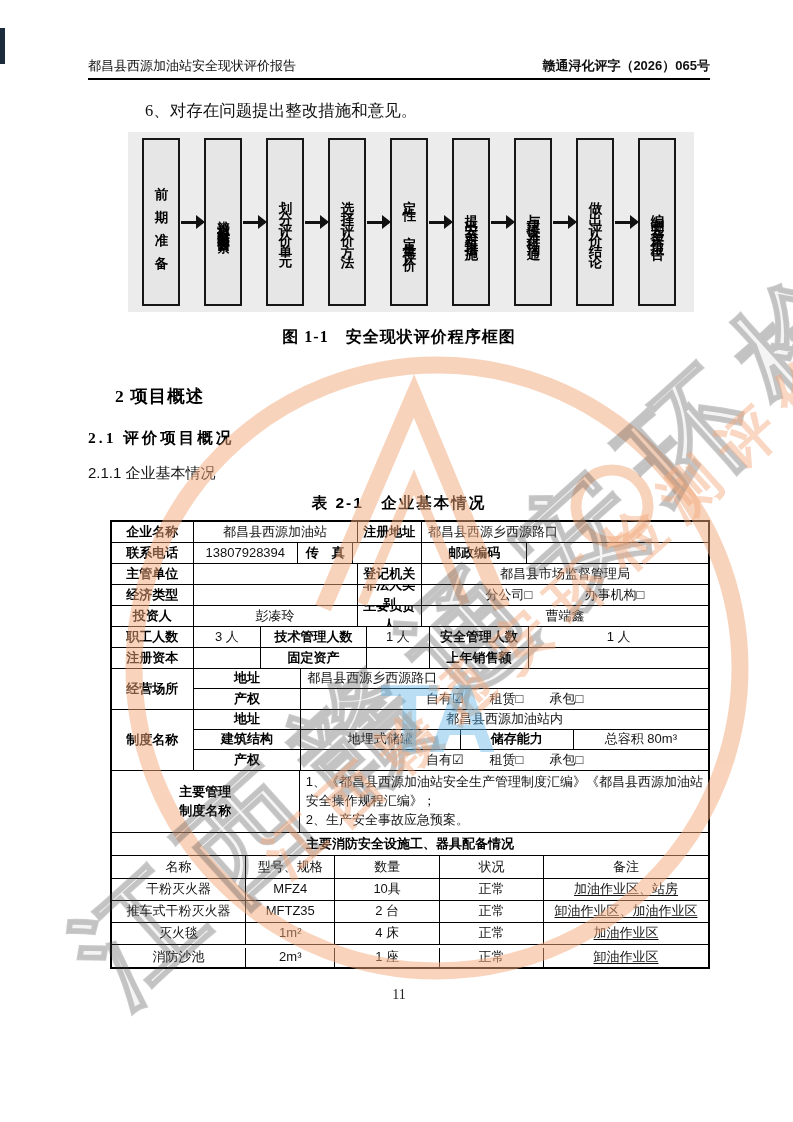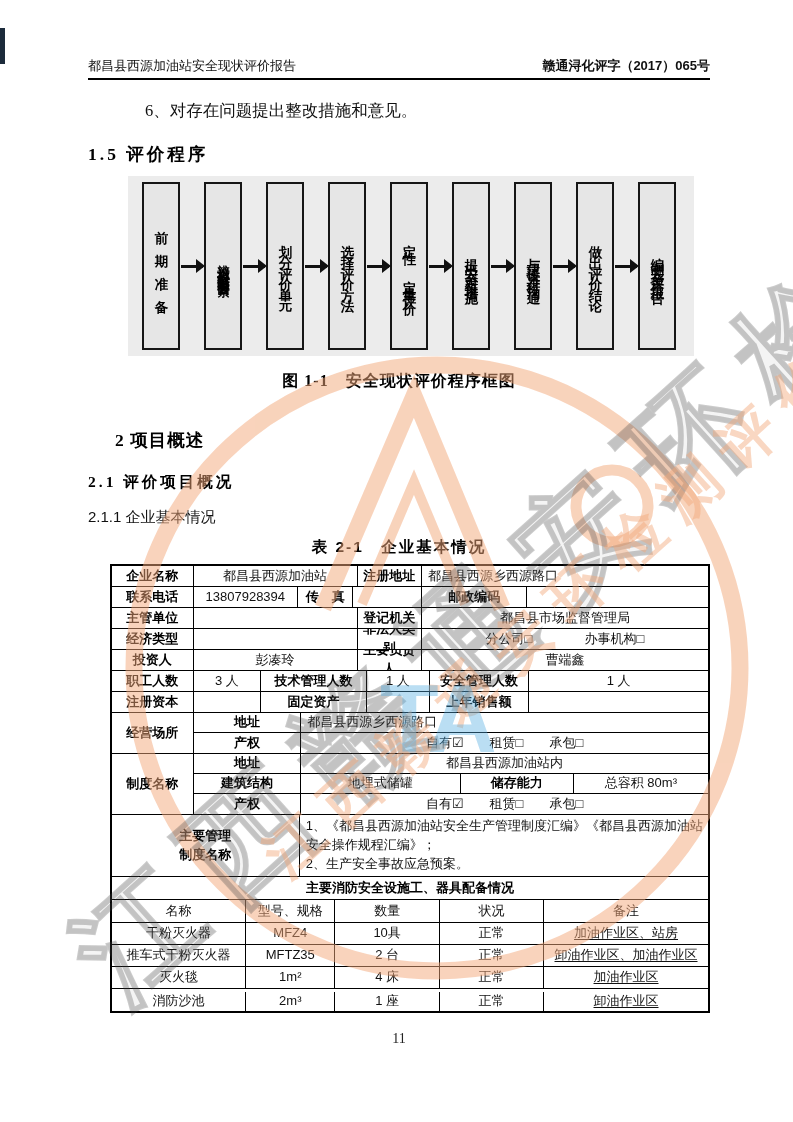--- a/index.html
+++ b/index.html
@@ -76,26 +76,25 @@
 </style>
 </head>
 <body>
 
 <div class="page">
   <div class="scan-artifact"></div>
 
   <div class="content">
     <div class="hdr">
       <span class="hdr-left">都昌县西源加油站安全现状评价报告</span>
-      <span class="hdr-right">赣通浔化评字（2017）065号</span>
+      <span class="hdr-right">赣通浔化评字（2026）065号</span>
     </div>
 
     <div class="para">6、对存在问题提出整改措施和意见。</div>
 
-    <div class="h15">1.5 评价程序</div>
 
     <div class="flow">
         <div class="fbox" style="letter-spacing: 23px;">前期准备</div>
         <div class="farrow"></div>
         <div class="fbox small" style="letter-spacing: 2px;">辨识与分析危险有害因素</div>
         <div class="farrow"></div>
         <div class="fbox" style="letter-spacing: 10.8333px;">划分评价单元</div>
         <div class="farrow"></div>
         <div class="fbox" style="letter-spacing: 10.8333px;">选择评价方法</div>
         <div class="farrow"></div>

